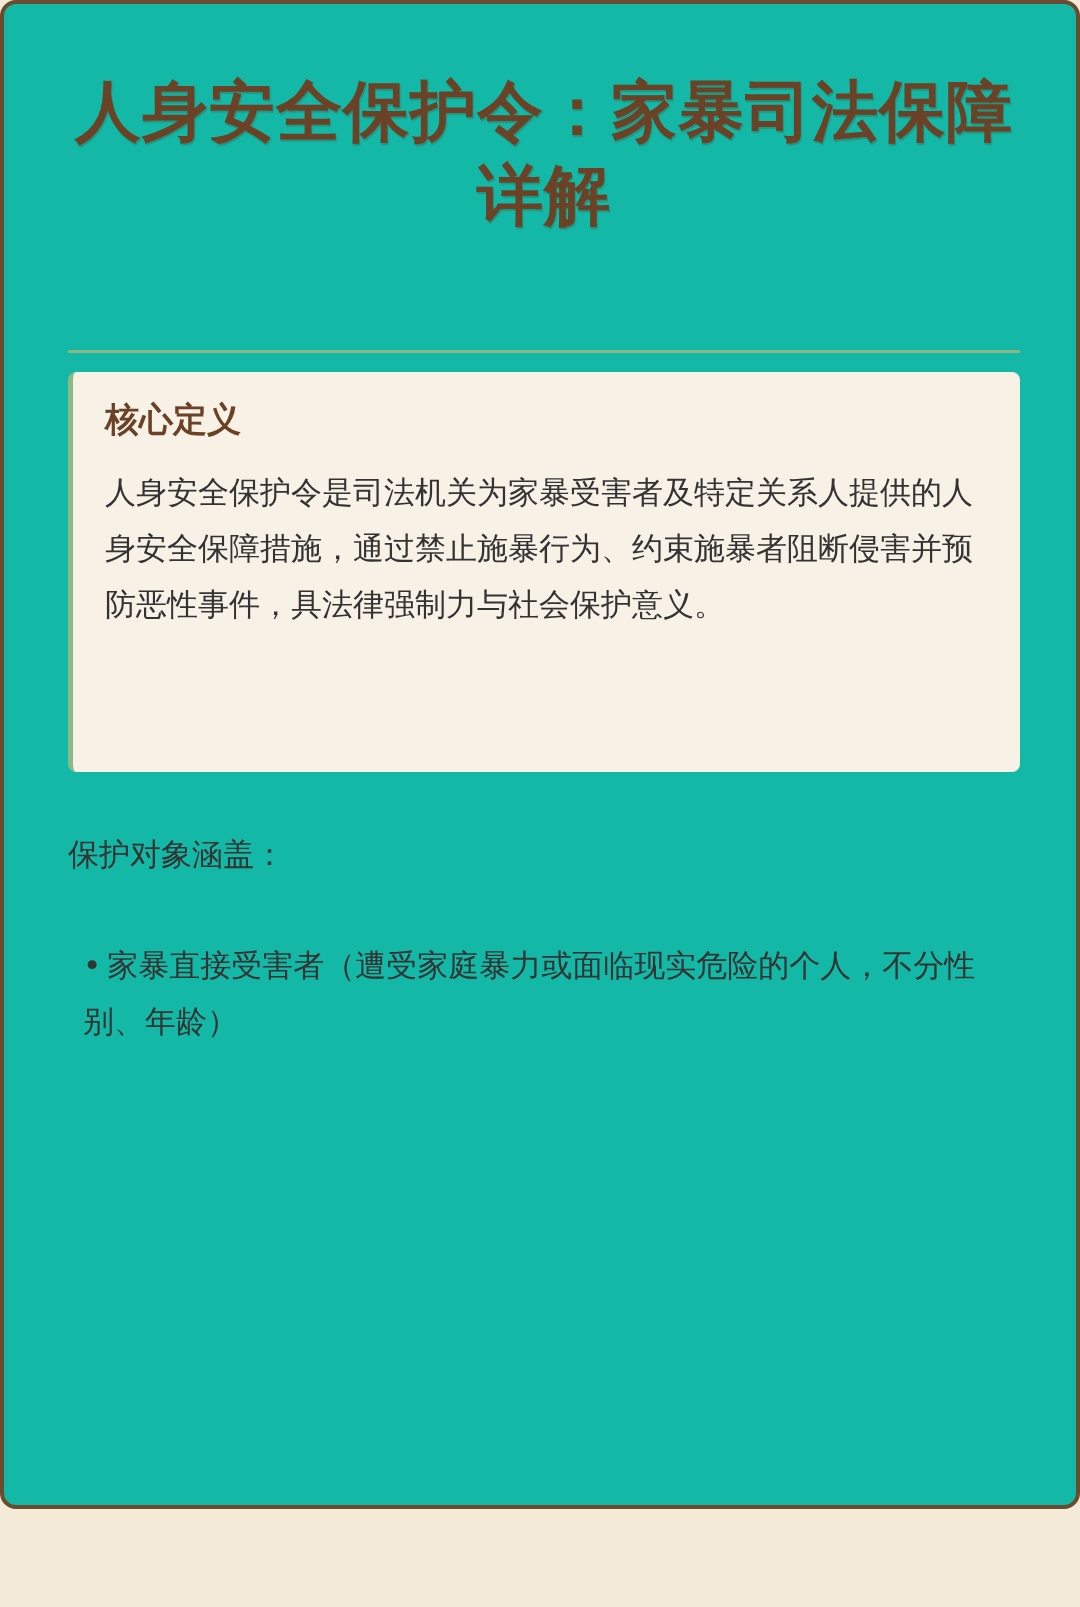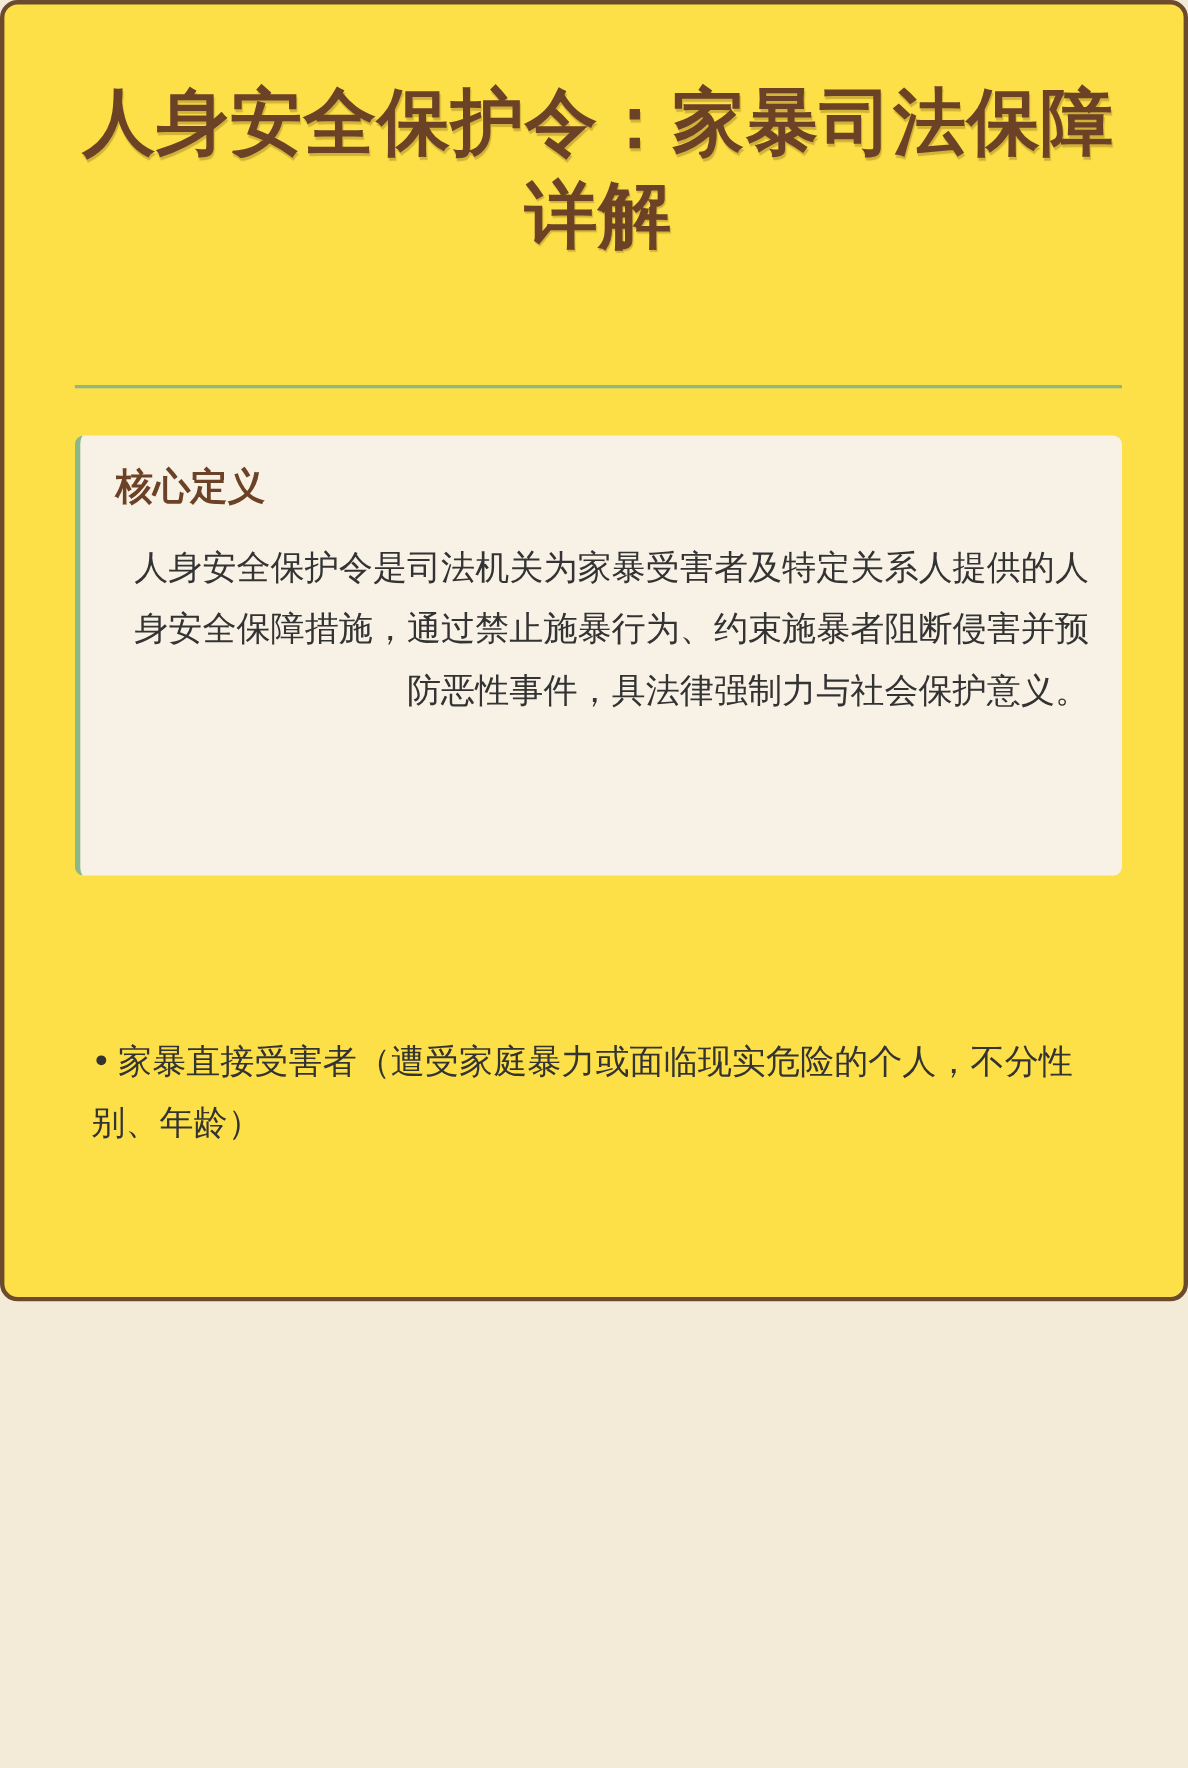--- a/index.html
+++ b/index.html
@@ -10,25 +10,25 @@
     body {
       width: 1080px;
       height: 1607px;
       overflow: hidden;
     }
     .frame {
       position: absolute;
       left: 0;
       top: 0;
       width: 1080px;
-      height: 1183px;
+      height: 1509px;
       box-sizing: border-box;
       border: 4px solid #6b4a2e;
       border-radius: 16px;
-      background: #fde047;
+      background: #14b8a6;
     }
     .main-title {
       position: absolute;
       left: 60px;
       width: 960px;
       top: 66px;
       text-align: center;
       font-family: "DejaVu Sans", sans-serif;
       font-weight: bold;
       font-size: 66px;
@@ -55,21 +55,21 @@
       top: 346px;
       width: 952px;
       height: 3px;
       background: #8cb888;
       border: 0;
       margin: 0;
     }
     .card {
       position: absolute;
       left: 64px;
-      top: 392px;
+      top: 368px;
       width: 952px;
       height: 400px;
       box-sizing: border-box;
       background: #f7f1e6;
       border-left: 5px solid #8cb888;
       border-radius: 8px;
       padding: 22px 30px 16px 32px;
     }
     .card-title {
       margin: 0;
@@ -78,21 +78,20 @@
       font-size: 34px;
       line-height: 50px;
       color: #6b4226;
     }
     .card-body {
       margin: 20px 0 0 0;
       font-family: "DejaVu Sans", sans-serif;
       font-size: 31px;
       line-height: 56px;
       color: #333333;
-      text-align: right;
     }
     .intro {
       position: absolute;
       left: 64px;
       top: 822px;
       margin: 0;
       font-family: "DejaVu Sans", sans-serif;
       font-size: 31px;
       line-height: 56px;
       color: #333333;
@@ -125,20 +124,21 @@
 
   <h1 class="main-title">人身安全保护令：家暴司法保障详解</h1>
 
   <hr class="section-divider">
 
   <div class="card">
     <h3 class="card-title">核心定义</h3>
     <p class="card-body">人身安全保护令是司法机关为家暴受害者及特定关系人提供的人身安全保障措施，通过禁止施暴行为、约束施暴者阻断侵害并预防恶性事件，具法律强制力与社会保护意义。</p>
   </div>
 
+  <p class="intro">保护对象涵盖：</p>
 
   <ul class="bullets">
     <li class="bullet">
       <span class="bullet-mark">•</span><span>家暴直接受害者（遭受家庭暴力或面临现实危险的个人，不分性别、年龄）</span>
     </li>
   </ul>
 
 </div>
 
 </body></html>

